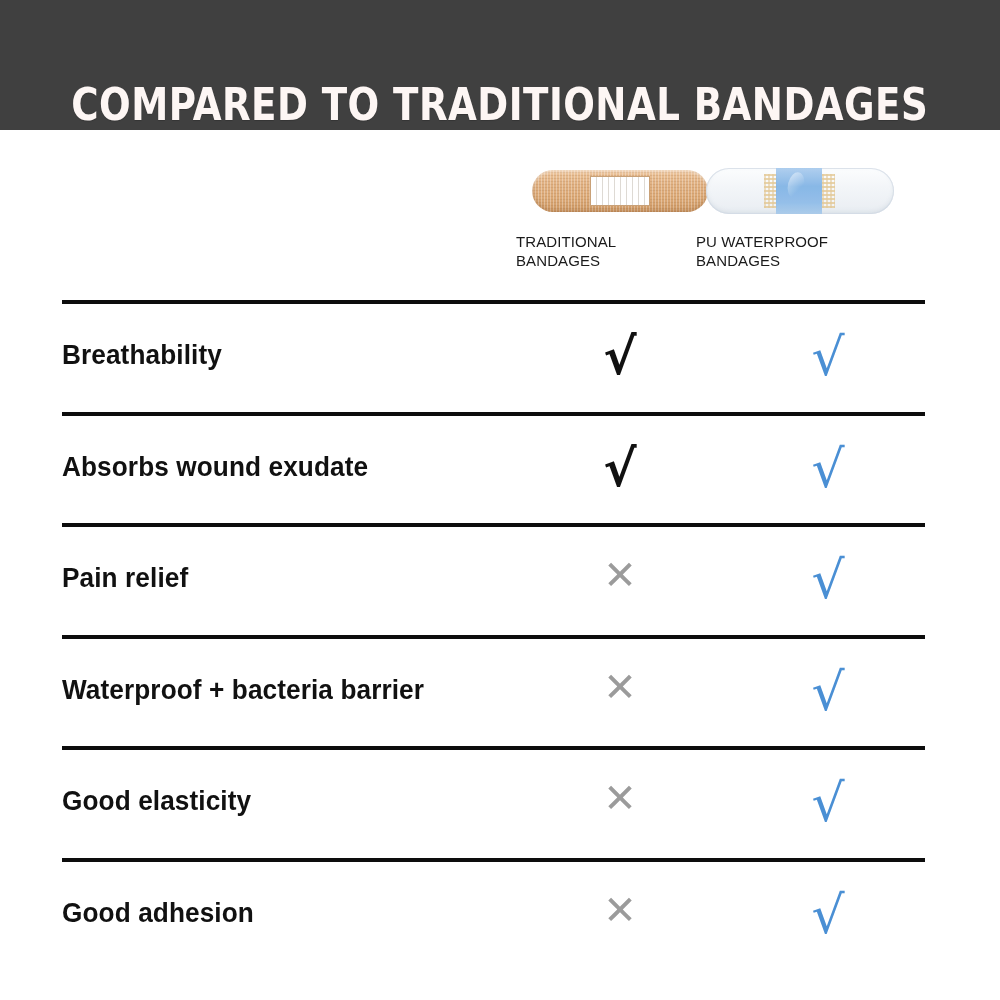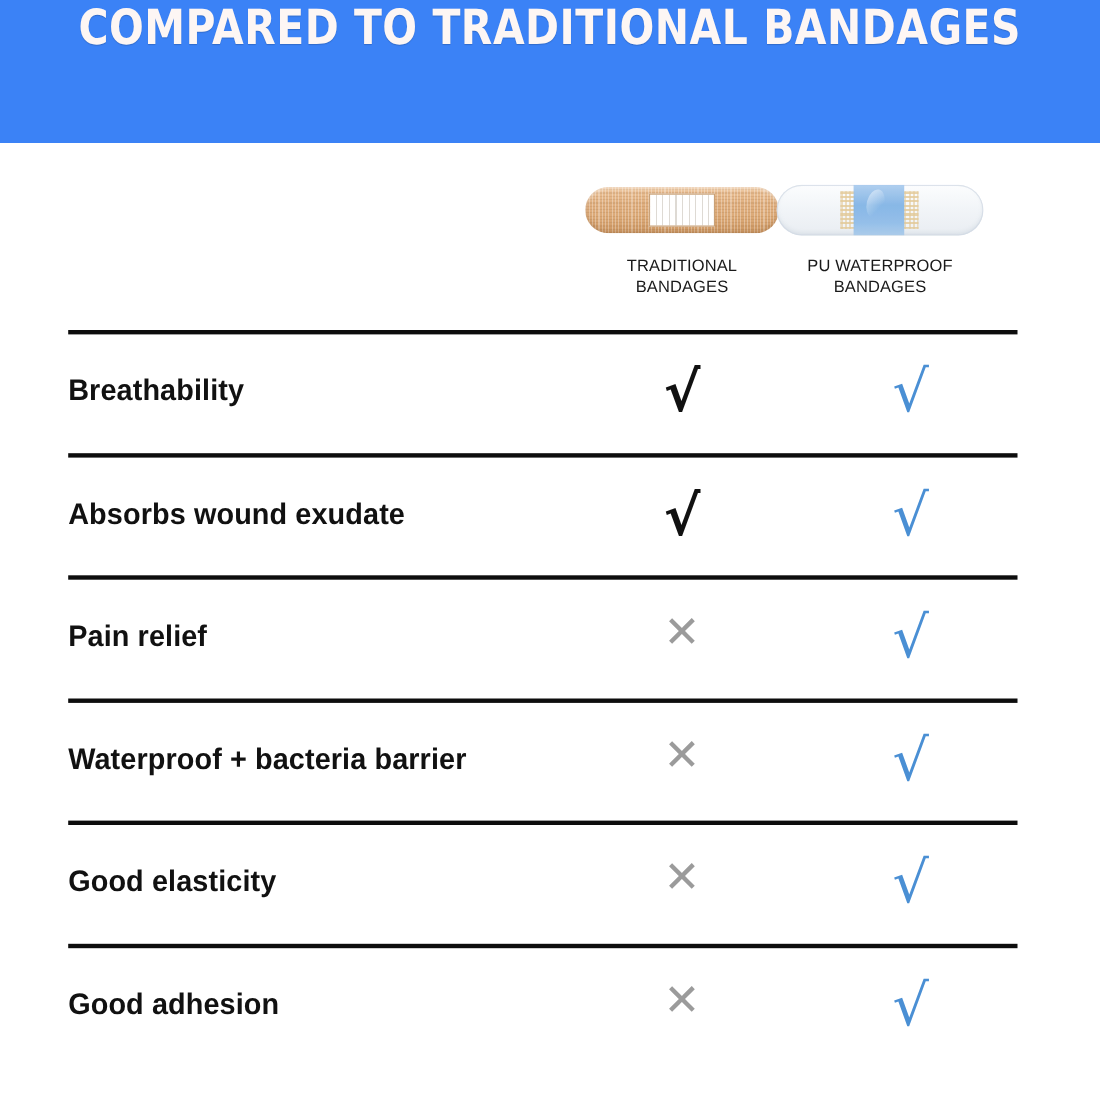--- a/index.html
+++ b/index.html
@@ -19,43 +19,43 @@
     background: #ffffff;
   }
 
   
   .banner {
     position: absolute;
     left: 0;
     top: 0;
     width: 1000px;
     height: 130px;
-    background: #3b82f6;
+    background: #404040;
     display: flex;
-    align-items: flex-start;
+    align-items: flex-end;
     justify-content: center;
   }
   .banner-title {
     color: #fdf6f4;
     font-family: "Liberation Sans Narrow", "DejaVu Sans Condensed", "Liberation Sans", sans-serif;
     font-weight: bold;
     font-size: 44px;
     letter-spacing: 0.5px;
     transform: scaleX(0.94);
     transform-origin: center;
     white-space: nowrap;
     text-shadow: 0 1px 1px rgba(0,0,0,0.18);
   }
 
   
   .colhead {
     position: absolute;
     top: 160px;
     width: 208px;
-    text-align: center;
+    text-align: left;
   }
   #col-trad  { left: 516px; }
   #col-pu    { left: 696px; }
 
   .bandage-wrap {
     height: 62px;
     display: flex;
     align-items: center;
     justify-content: center;
   }

